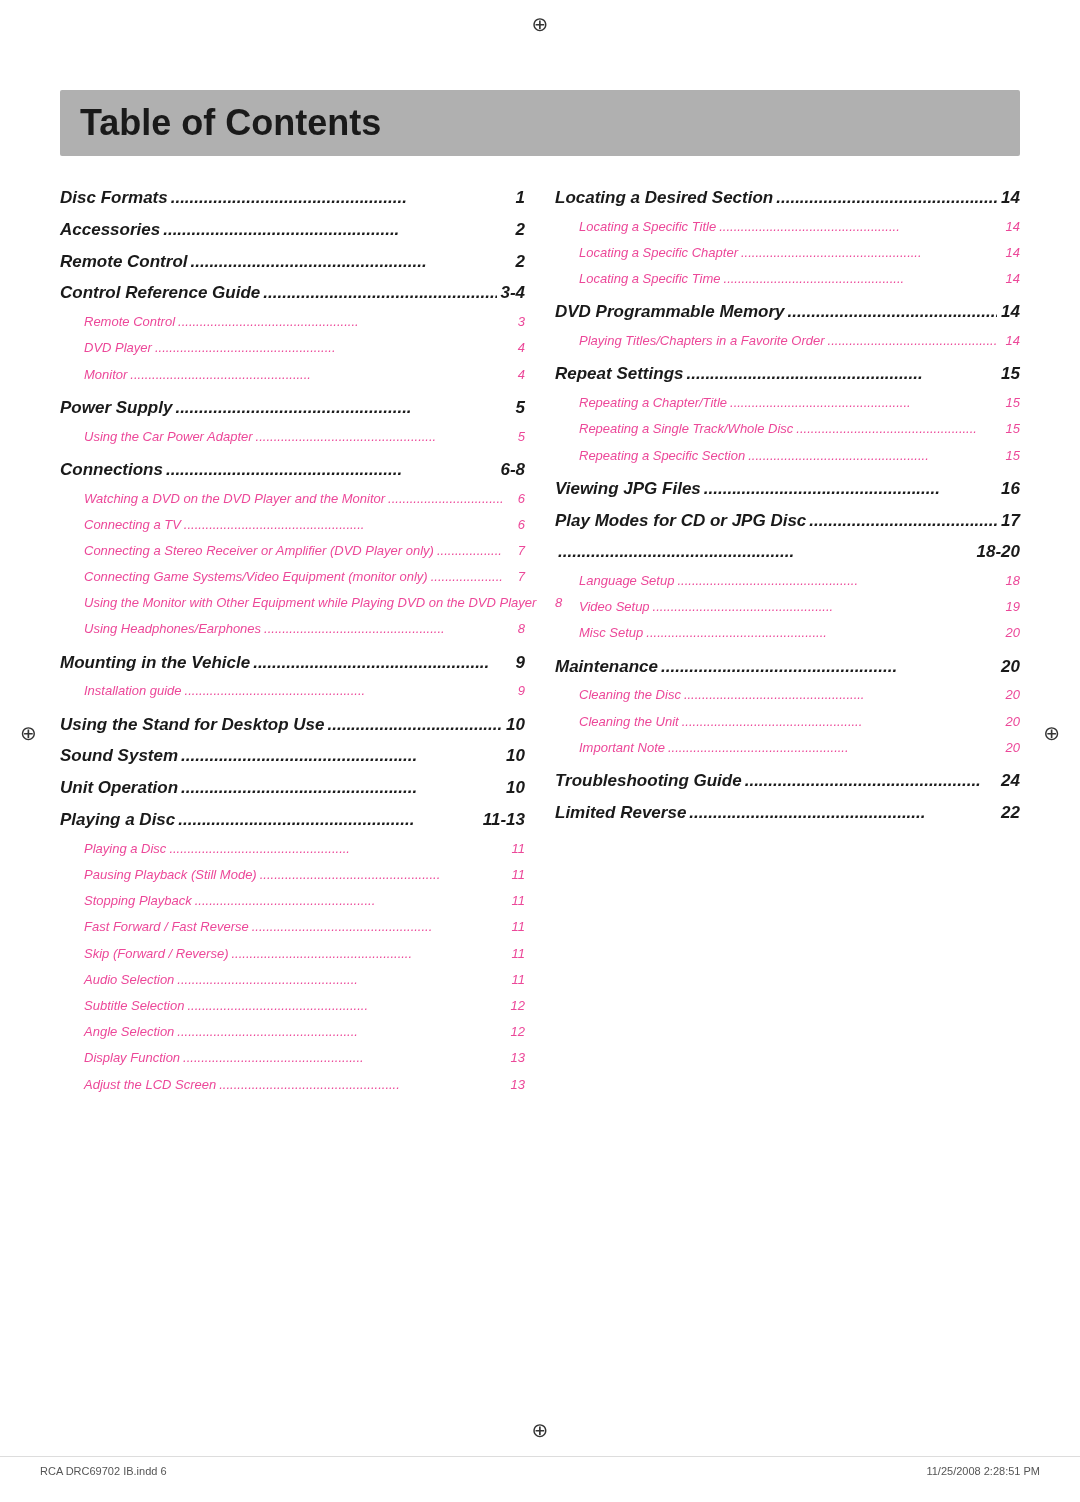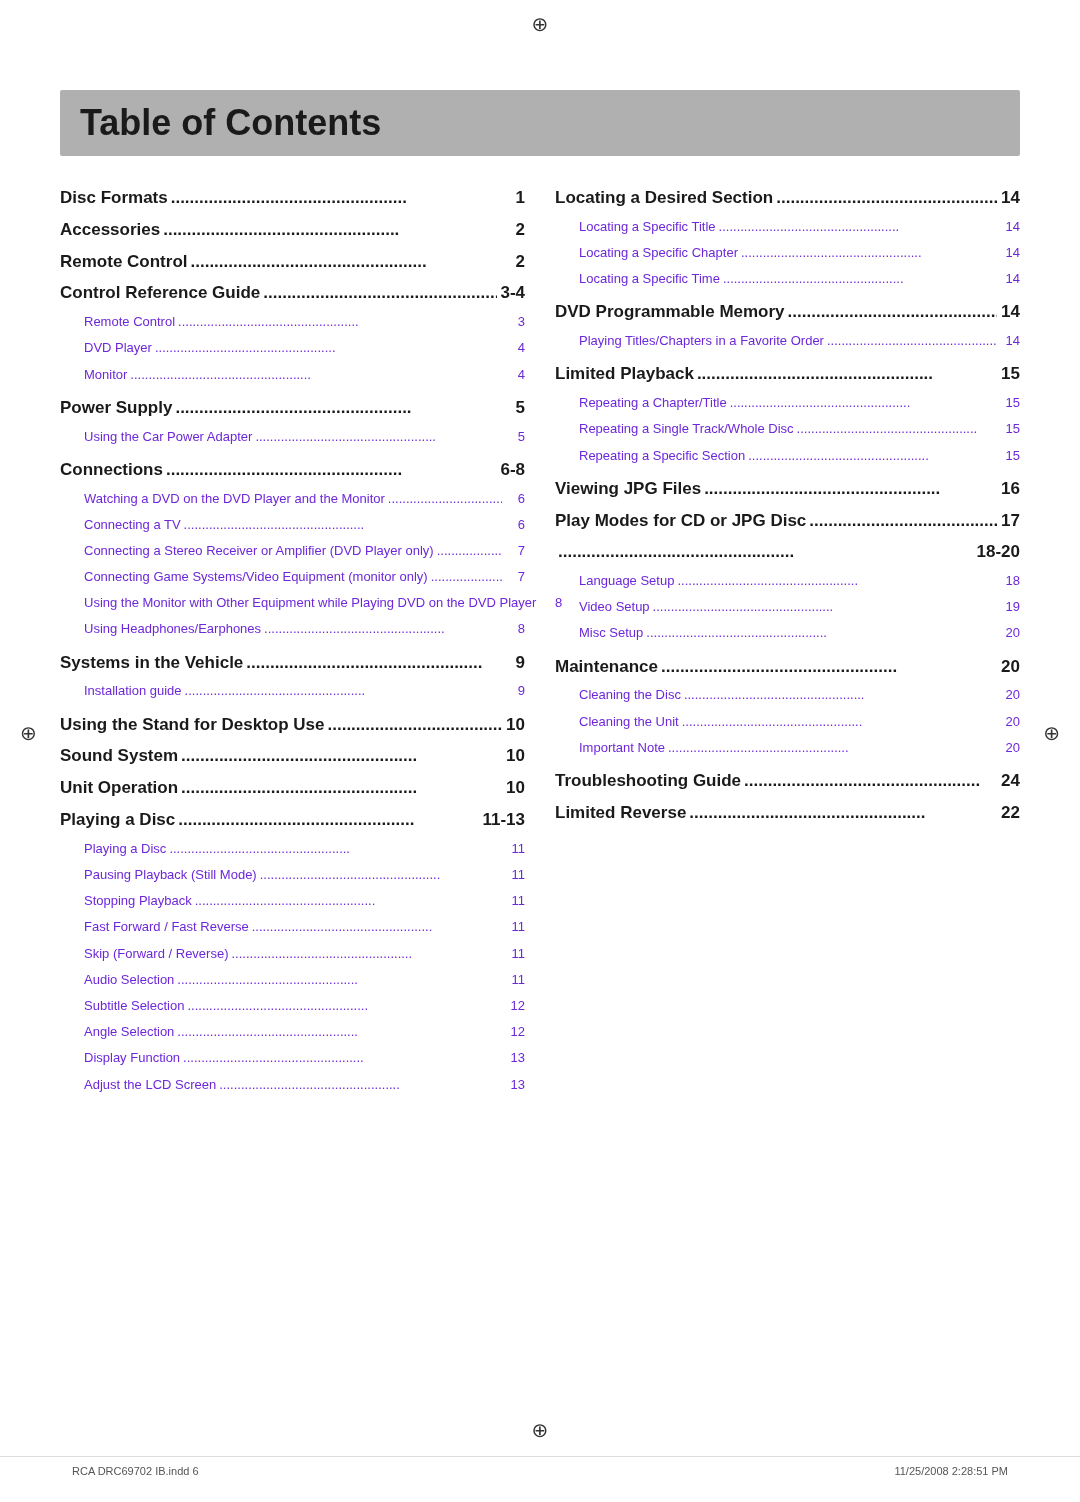--- a/index.html
+++ b/index.html
@@ -65,34 +65,35 @@
 
     .right-column {
       flex: 1;
       min-width: 0;
     }
 
     
     .toc-entry {
       margin-bottom: 4px;
       line-height: 1.4;
+      font-style: italic;
     }
 
     .toc-main {
       font-size: 17px;
       font-weight: bold;
       color: #1a1a1a;
       display: flex;
       align-items: baseline;
     }
 
     .toc-sub {
       font-size: 13px;
       font-weight: normal;
-      color: #6d28d9;
+      color: #ec4899;
       padding-left: 24px;
       display: flex;
       align-items: baseline;
     }
 
     .toc-label {
       flex: 0 0 auto;
     }
 
     .toc-dots {
@@ -118,21 +119,21 @@
     }
 
     
     .page-footer {
       position: absolute;
       bottom: 25px;
       left: 0;
       right: 0;
       display: flex;
       justify-content: space-between;
-      padding: 0 72px;
+      padding: 0 40px;
       font-size: 11px;
       color: #555;
       border-top: 1px solid #ddd;
       padding-top: 8px;
     }
   </style>
 </head>
 <body>
 
 <div class="page-container">
@@ -256,21 +257,21 @@
         </div>
         <div class="toc-entry section-gap-lg">
           <div class="toc-sub">
             <span class="toc-label">Using Headphones/Earphones</span>
             <span class="toc-dots">..................................................</span>
             <span class="toc-page">8</span>
           </div>
         </div>
         <div class="toc-entry section-gap">
           <div class="toc-main">
-            <span class="toc-label">Systems in the Vehicle</span>
+            <span class="toc-label">Mounting in the Vehicle</span>
             <span class="toc-dots">..................................................</span>
             <span class="toc-page">9</span>
           </div>
         </div>
         <div class="toc-entry section-gap-lg">
           <div class="toc-sub">
             <span class="toc-label">Installation guide</span>
             <span class="toc-dots">..................................................</span>
             <span class="toc-page">9</span>
           </div>
@@ -413,21 +414,21 @@
         </div>
         <div class="toc-entry section-gap-lg">
           <div class="toc-sub">
             <span class="toc-label">Playing Titles/Chapters in a Favorite Order</span>
             <span class="toc-dots">..................................................</span>
             <span class="toc-page">14</span>
           </div>
         </div>
         <div class="toc-entry section-gap">
           <div class="toc-main">
-            <span class="toc-label">Limited Playback</span>
+            <span class="toc-label">Repeat Settings</span>
             <span class="toc-dots">..................................................</span>
             <span class="toc-page">15</span>
           </div>
         </div>
         <div class="toc-entry section-gap">
           <div class="toc-sub">
             <span class="toc-label">Repeating a Chapter/Title</span>
             <span class="toc-dots">..................................................</span>
             <span class="toc-page">15</span>
           </div>

